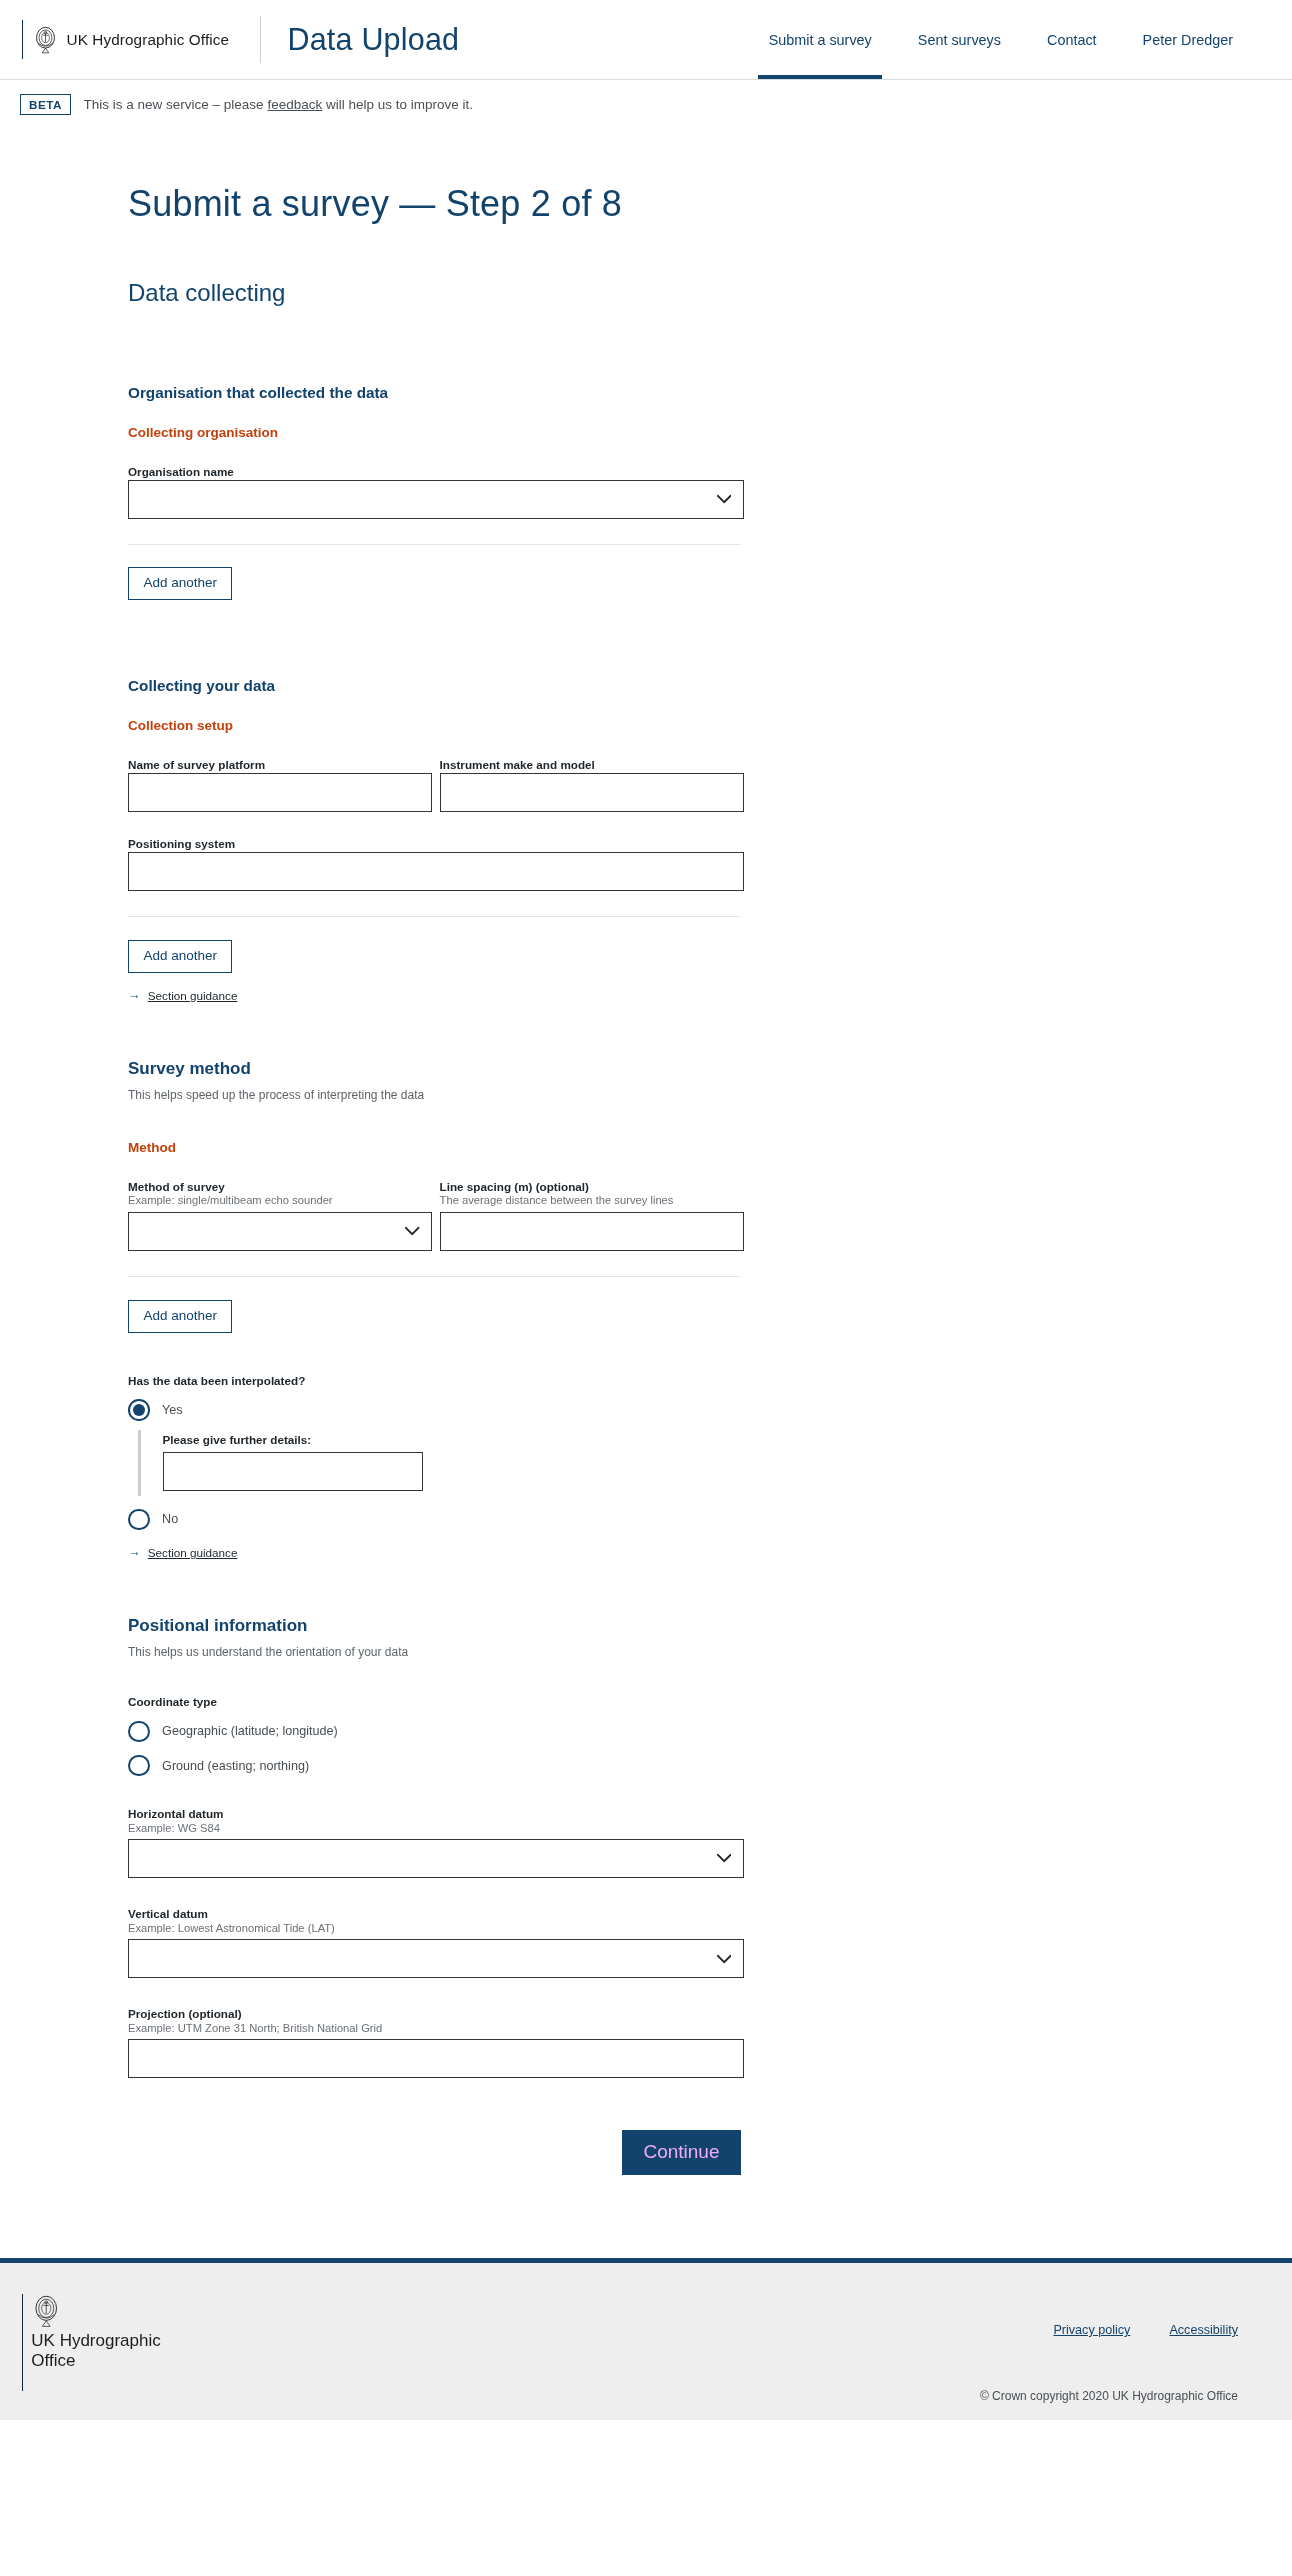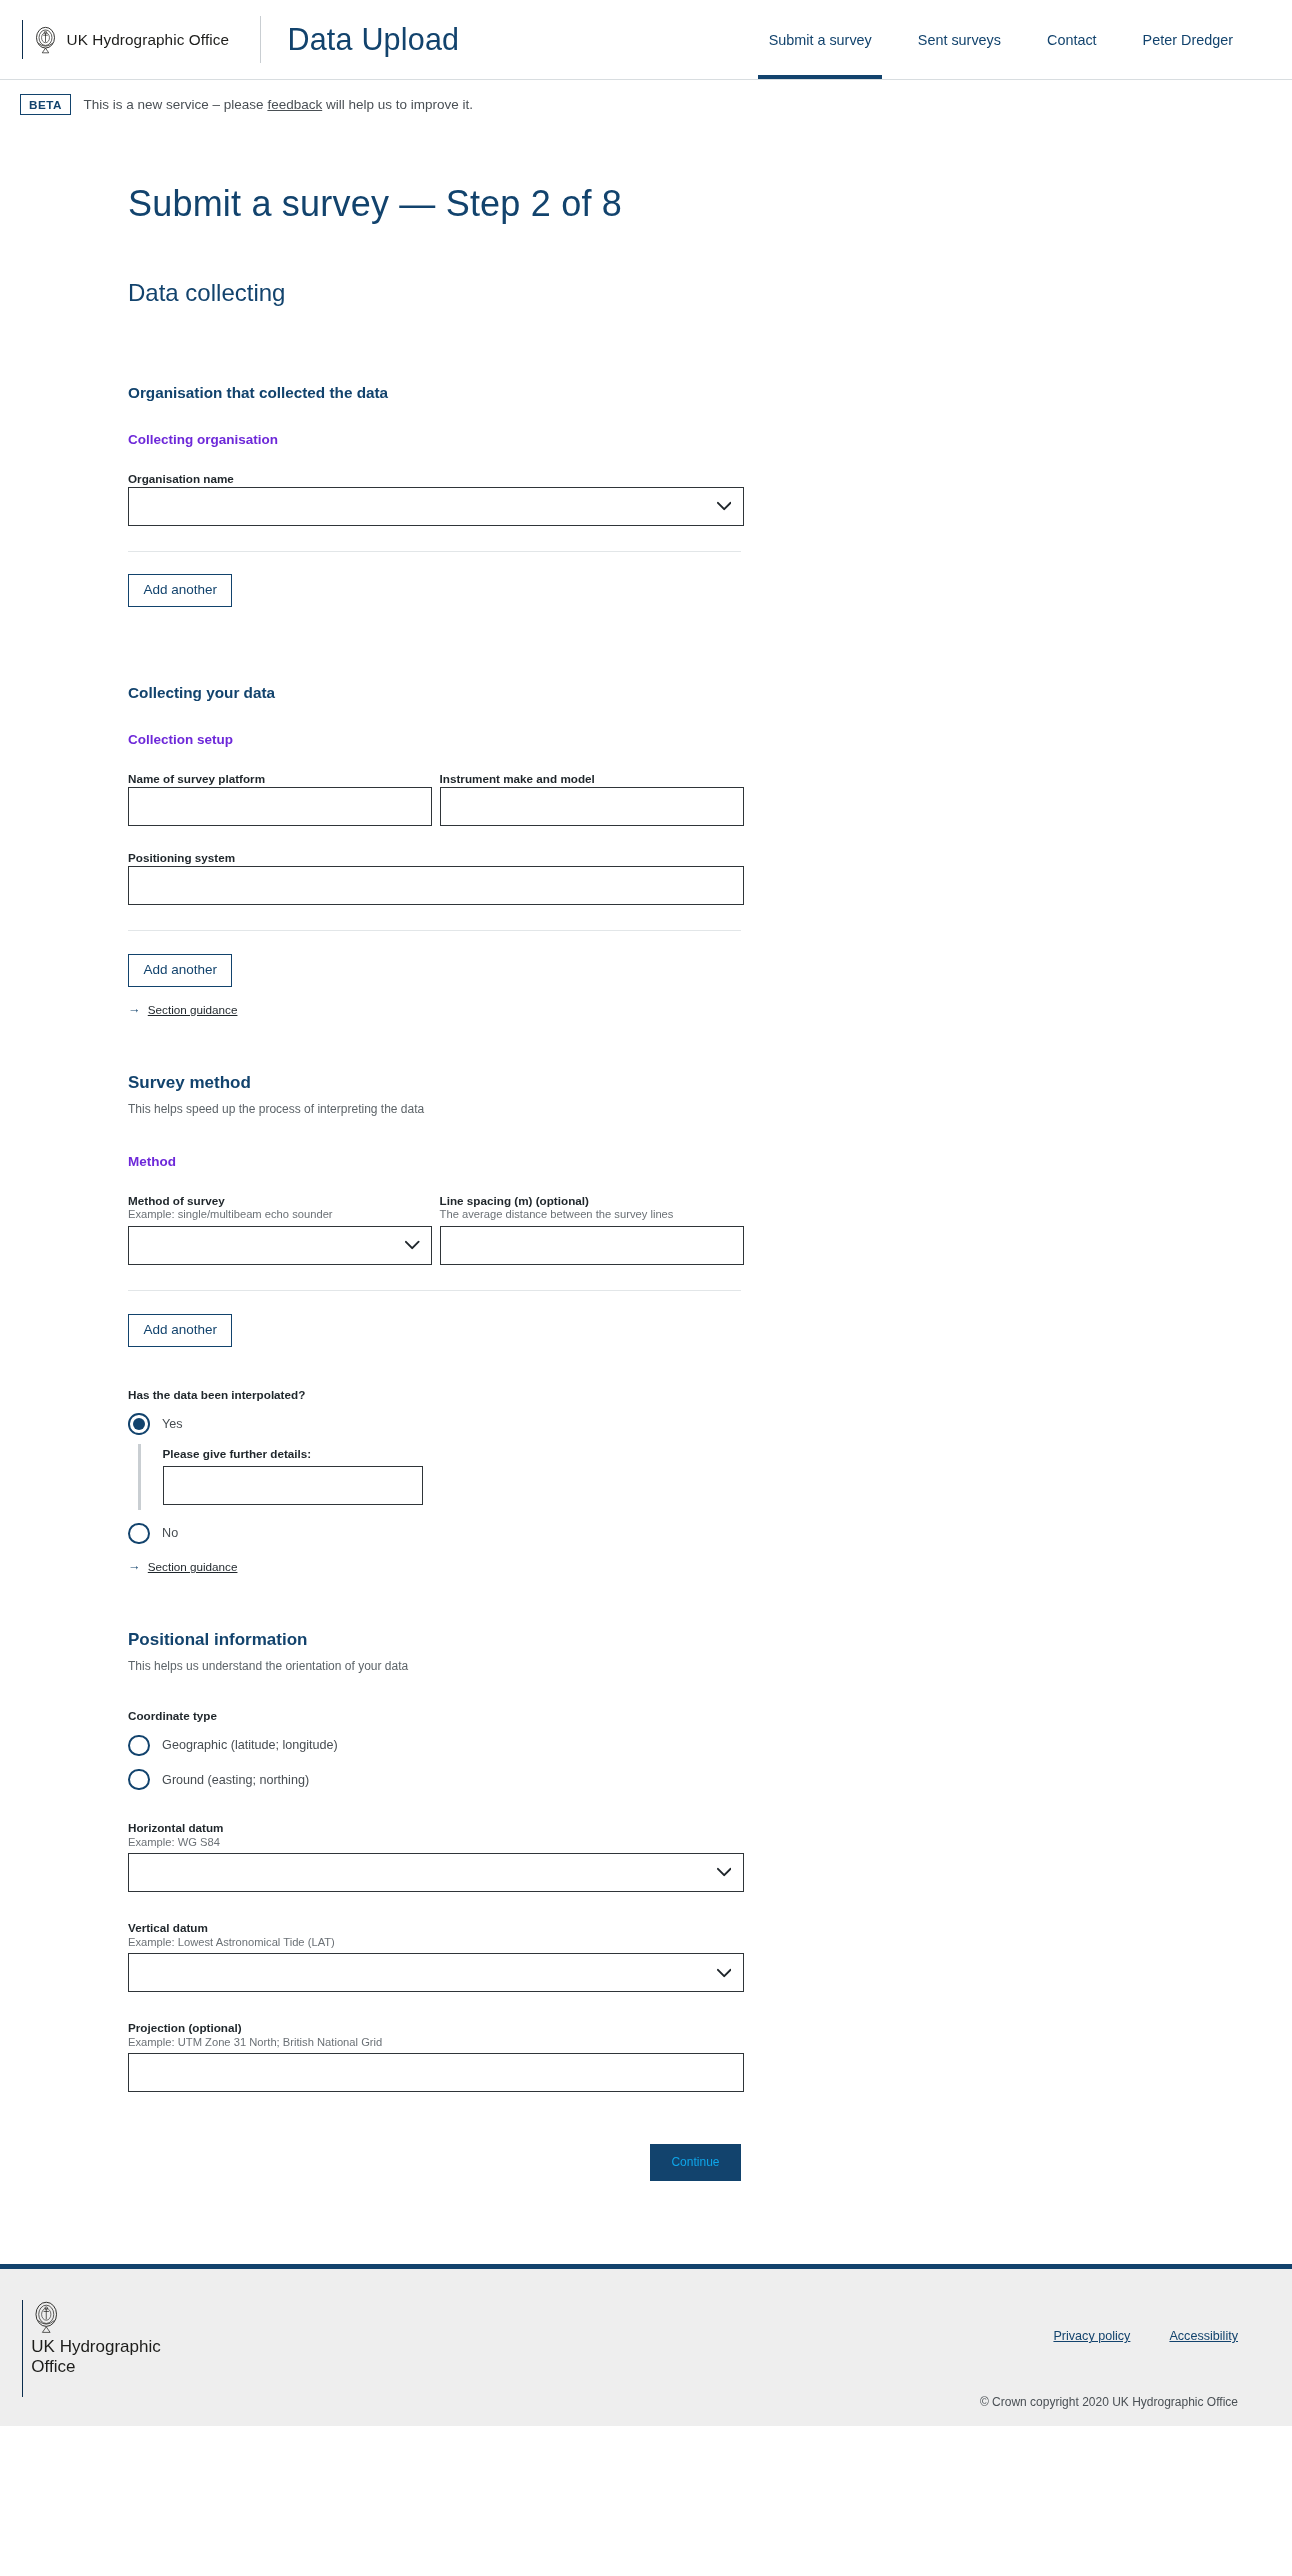--- a/index.html
+++ b/index.html
@@ -106,23 +106,23 @@
     margin:54px 0 0 0;
   }
   h3.group-title {
     font-size:15.3px;
     color:#12436d;
     font-weight:700;
     margin:77px 0 0 0;
   }
   h4.sub-title {
     font-size:13.5px;
-    color:#6d28d9;
+    color:#c2410c;
     font-weight:700;
-    margin:30px 0 0 0;
+    margin:23px 0 0 0;
   }
   h4.sub-title.snug { margin-top:38px; }
 
   .block-head {
     font-size:17px;
     color:#12436d;
     font-weight:700;
     margin:57px 0 0 0;
   }
   .block-hint {
@@ -249,24 +249,24 @@
 
   .continue-row {
     display:flex;
     justify-content:flex-end;
     width:613px;
     margin-top:52px;
     padding-bottom:83px;
   }
   .btn-primary {
     background:#12436d;
-    color:#0ea5e9;
+    color:#f0abfc;
     border:0;
     font-family:"Liberation Sans", sans-serif;
-    font-size:12px;
+    font-size:19px;
     padding:11.7px 21.5px;
     cursor:pointer;
     line-height:1.1;
   }
 
   
   .footer-top-rule { height:5.4px; background:#12436d; }
   .footer {
     background:#eeeeee;
     min-height:157px;

